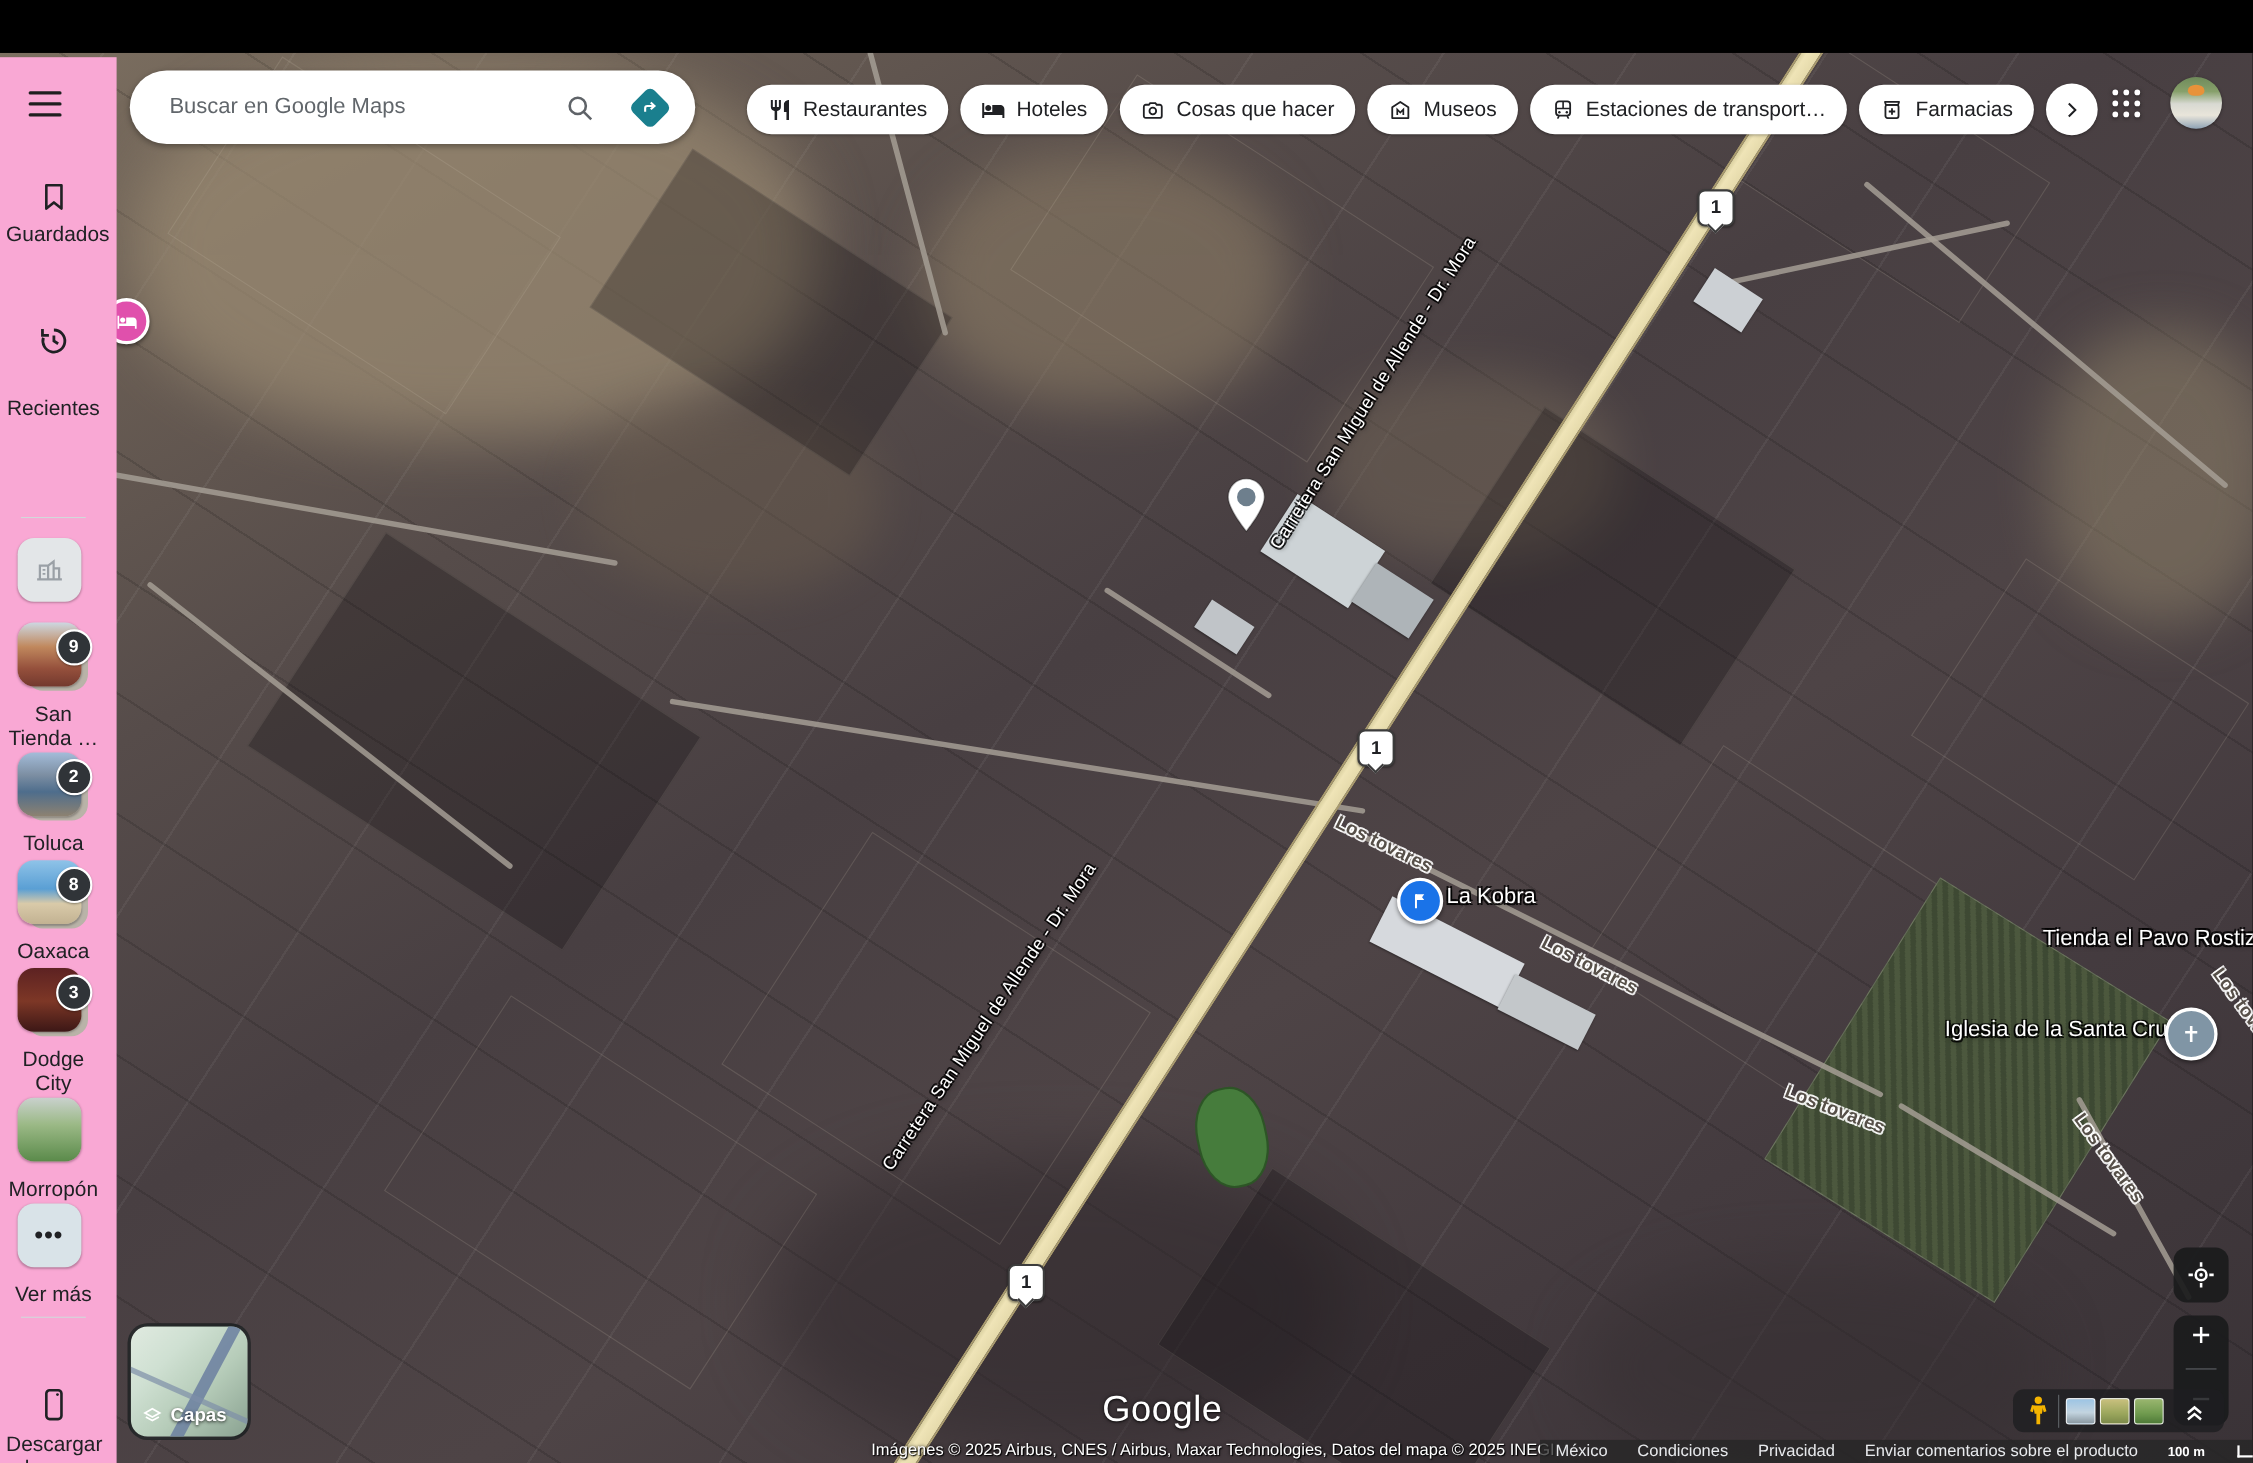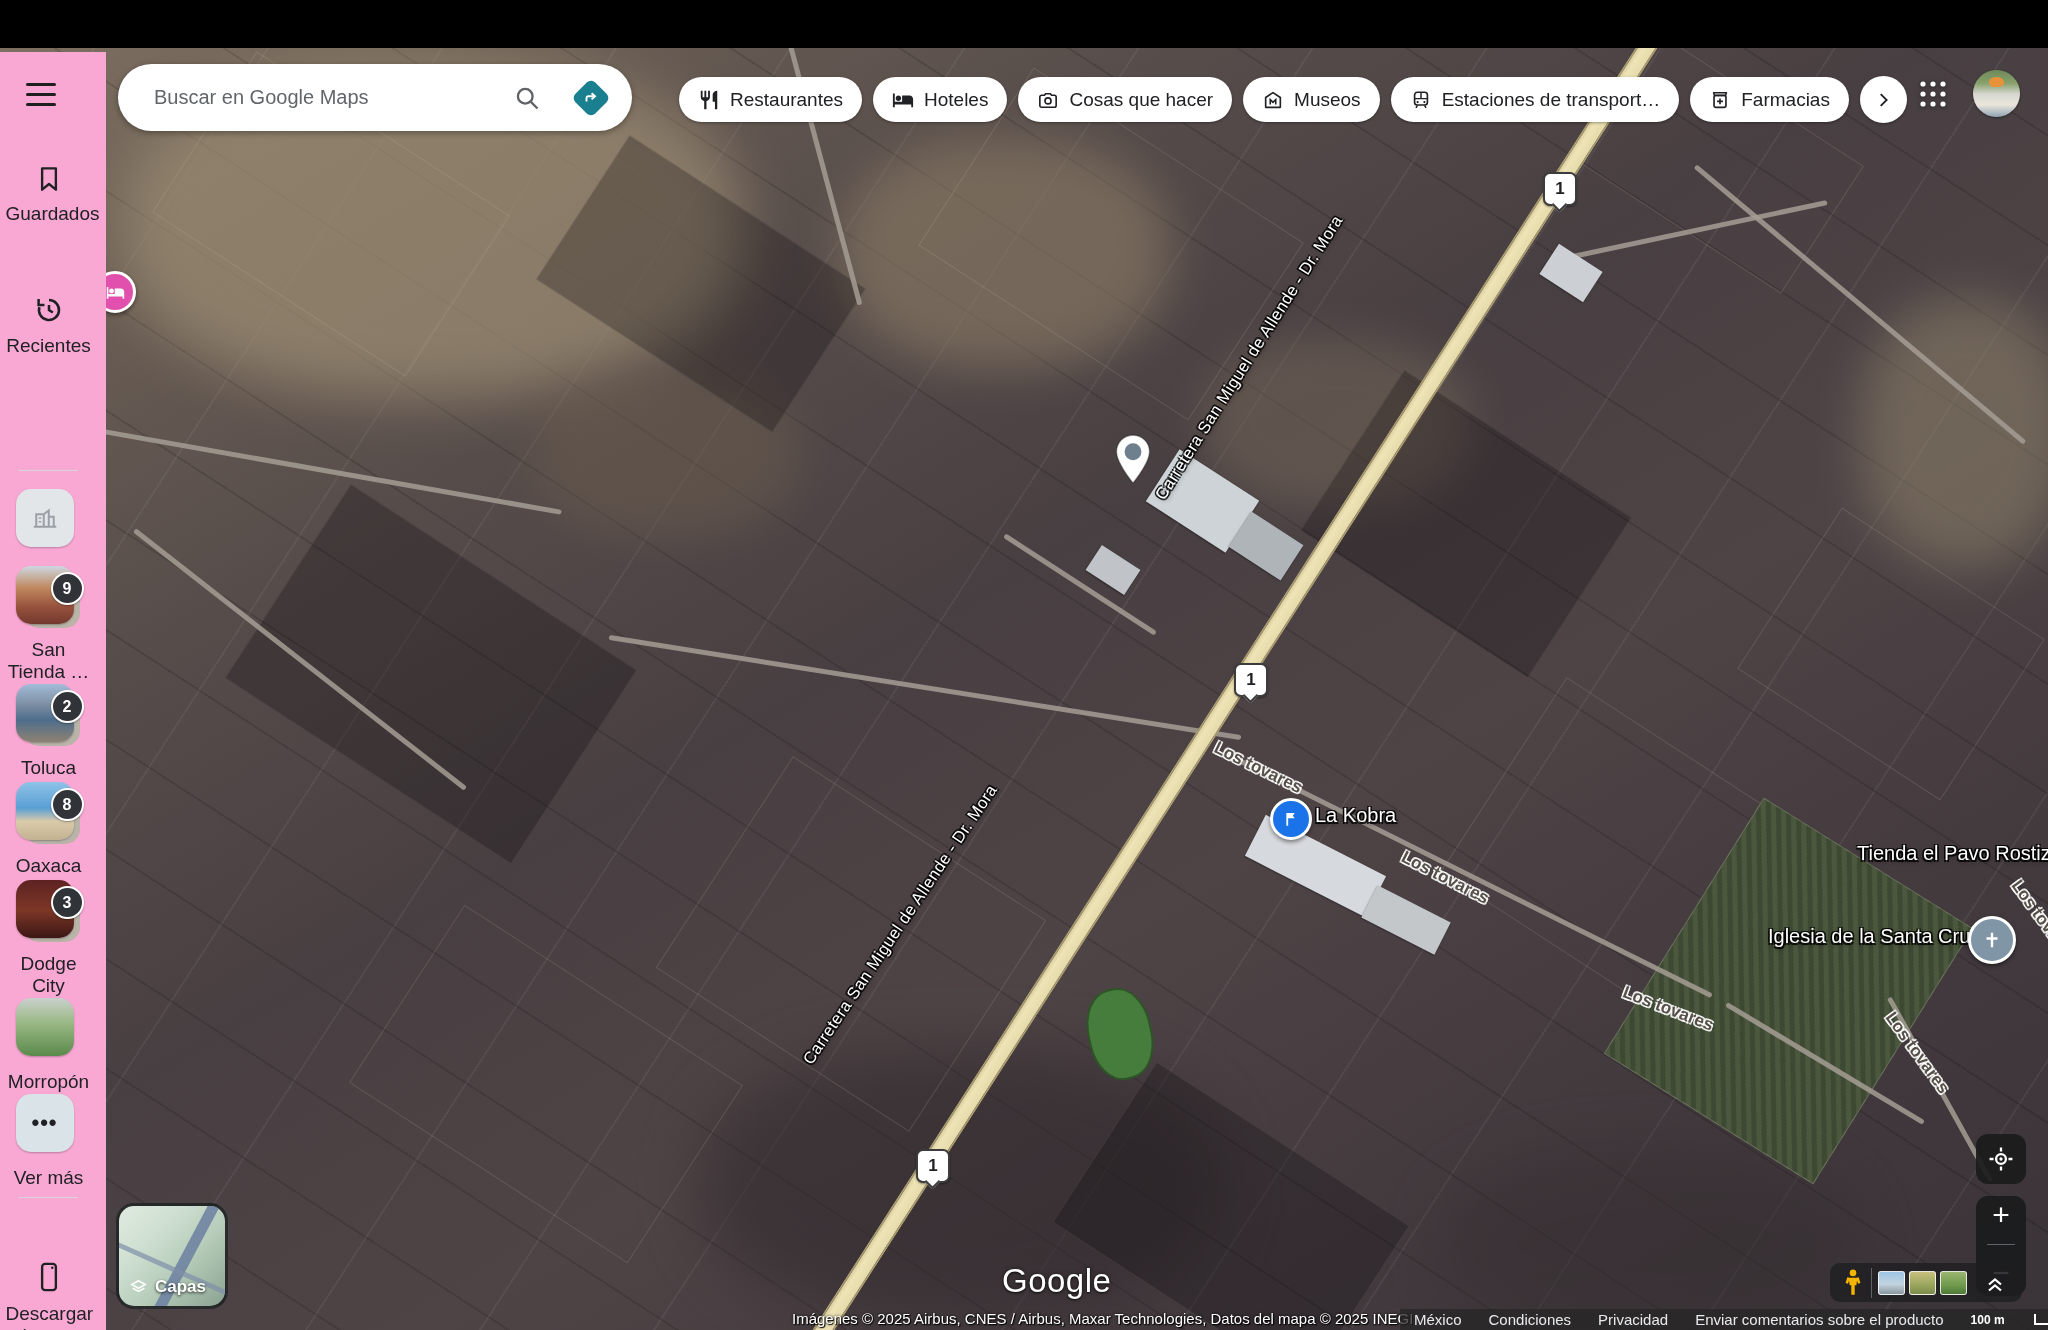--- a/index.html
+++ b/index.html
@@ -266,21 +266,21 @@
 
   <div id="topblack" class="abs"></div>
 
   <div id="sidebar" class="abs">
     <div class="abs sbItem" style="top:112px;">
       <svg width="30" height="30" viewBox="0 0 24 24">
         <path d="M6.5 3.5h11v17L12 16l-5.5 4.5z" fill="none" stroke="#202124" stroke-width="1.9" stroke-linejoin="round"></path>
       </svg>
       <div class="sbLbl">Guardados</div>
     </div>
-    <div class="abs sbItem" style="top:242px;">
+    <div class="abs sbItem" style="top:242px;gap:26px;">
       <svg width="32" height="32" viewBox="0 0 24 24">
         <path d="M12 4.5a7.5 7.5 0 1 1-7.2 5.3" fill="none" stroke="#202124" stroke-width="1.9"></path>
         <path d="M4.2 3.8v4.4h4.4" fill="none" stroke="#202124" stroke-width="1.9"></path>
         <path d="M12 8.2V12l2.9 1.9" fill="none" stroke="#202124" stroke-width="1.9"></path>
       </svg>
       <div class="sbLbl">Recientes</div>
     </div>
     <div class="abs sbDivider" style="top:418px;"></div>
 
     <div class="abs sbItem" style="top:437px;">

